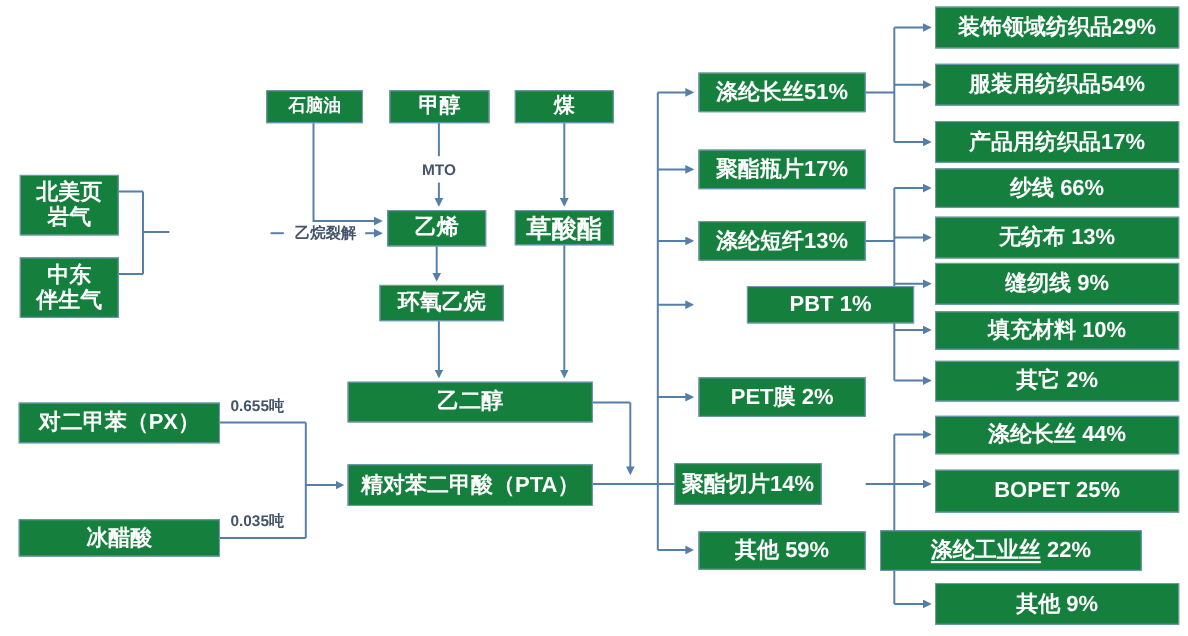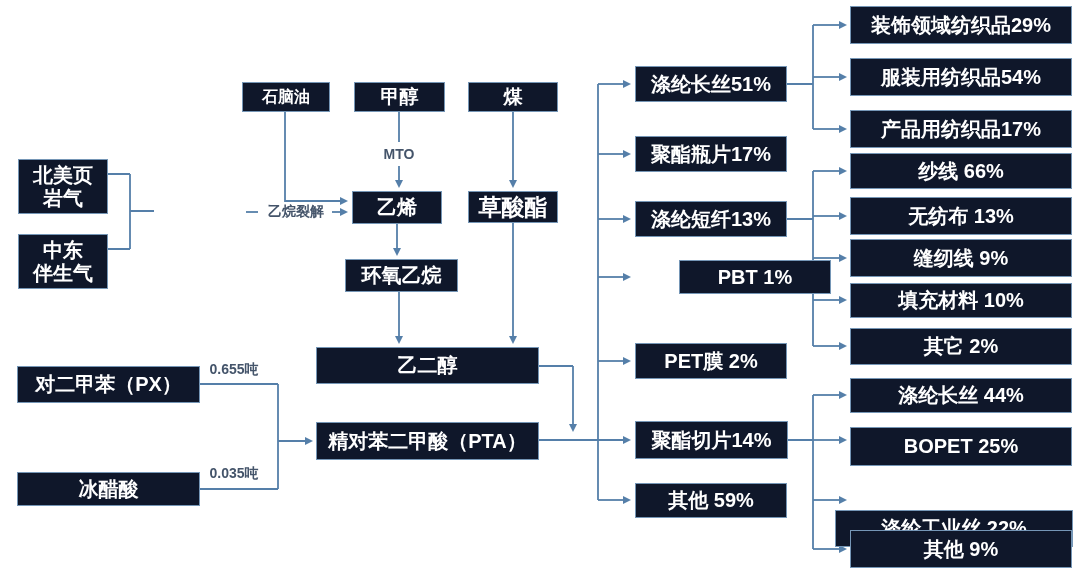--- a/index.html
+++ b/index.html
@@ -2,21 +2,21 @@
 <html><head>
 <meta charset="utf-8">
 <style>
   html,body{margin:0;padding:0;background:#ffffff;}
   .canvas{
     position:relative;width:1080px;height:578px;background:#ffffff;
     font-family:"Liberation Sans","DejaVu Sans",sans-serif;overflow:hidden;
   }
   .wires{position:absolute;left:0;top:0;width:1080px;height:578px;}
   .box{
-    position:absolute;background:#0f172a;color:#ffffff;
+    position:absolute;background:#15803d;color:#ffffff;
     display:flex;align-items:center;justify-content:center;
     font-weight:bold;font-size:20px;text-align:center;line-height:1.15;
     box-sizing:border-box;border:1px solid #7596b6;
   }
   .pre{white-space:pre-line;margin-top:12px;}
   .lbl{
     position:absolute;color:#44546a;font-weight:bold;font-size:14px;
     text-align:center;line-height:1.1;
   }
   .u{text-decoration:underline;text-decoration-thickness:2px;text-underline-offset:4px;}
@@ -101,34 +101,34 @@
   <div class="box" style="left:316px;top:347px;width:223px;height:37px;">乙二醇</div>
   <div class="box" style="left:316px;top:422px;width:223px;height:38px;">精对苯二甲酸（PTA）</div>
   <div class="box" style="left:17px;top:366px;width:183px;height:37px;">对二甲苯（PX）</div>
   <div class="box" style="left:17px;top:472px;width:183px;height:34px;">冰醋酸</div>
 
   <div class="box" style="left:635px;top:66px;width:152px;height:36px;">涤纶长丝51%</div>
   <div class="box" style="left:635px;top:136px;width:152px;height:36px;">聚酯瓶片17%</div>
   <div class="box" style="left:635px;top:201px;width:152px;height:36px;">涤纶短纤13%</div>
   <div class="box" style="left:635px;top:260px;width:152px;height:34px;margin-left:44px;">PBT 1%</div>
   <div class="box" style="left:635px;top:343px;width:152px;height:36px;">PET膜 2%</div>
-  <div class="box" style="left:635px;top:421px;width:153px;height:38px;">聚酯切片14%</div>
+  <div class="box" style="left:613px;top:421px;width:134px;height:38px;">聚酯切片14%</div>
   <div class="box" style="left:635px;top:483px;width:152px;height:35px;">其他 59%</div>
 
   <div class="box" style="left:850px;top:6px;width:222px;height:38px;">装饰领域纺织品29%</div>
   <div class="box" style="left:850px;top:58px;width:222px;height:38px;">服装用纺织品54%</div>
   <div class="box" style="left:850px;top:110px;width:222px;height:38px;">产品用纺织品17%</div>
   <div class="box" style="left:850px;top:153px;width:222px;height:36px;">纱线 66%</div>
   <div class="box" style="left:850px;top:197px;width:222px;height:38px;">无纺布 13%</div>
   <div class="box" style="left:850px;top:239px;width:222px;height:38px;">缝纫线 9%</div>
   <div class="box" style="left:850px;top:283px;width:222px;height:35px;">填充材料 10%</div>
   <div class="box" style="left:850px;top:328px;width:222px;height:37px;">其它 2%</div>
   <div class="box" style="left:850px;top:378px;width:222px;height:35px;">涤纶长丝 44%</div>
   <div class="box" style="left:850px;top:427px;width:222px;height:39px;">BOPET 25%</div>
-  <div class="box" style="left:835px;top:482px;width:238px;height:37px;margin-top:28px;">
+  <div class="box" style="left:800px;top:482px;width:238px;height:37px;">
     <span><span class="u">涤纶工业丝</span><span> 22%</span></span>
   </div>
   <div class="box" style="left:850px;top:530px;width:222px;height:38px;">其他 9%</div>
 
   <div class="lbl" style="left:376px;top:147px;width:46px;">MTO</div>
   <div class="lbl" style="left:260px;top:204px;width:72px;">乙烷裂解</div>
   <div class="lbl" style="left:201px;top:362px;width:66px;">0.655吨</div>
   <div class="lbl" style="left:201px;top:466px;width:66px;">0.035吨</div>
 
 </div>

